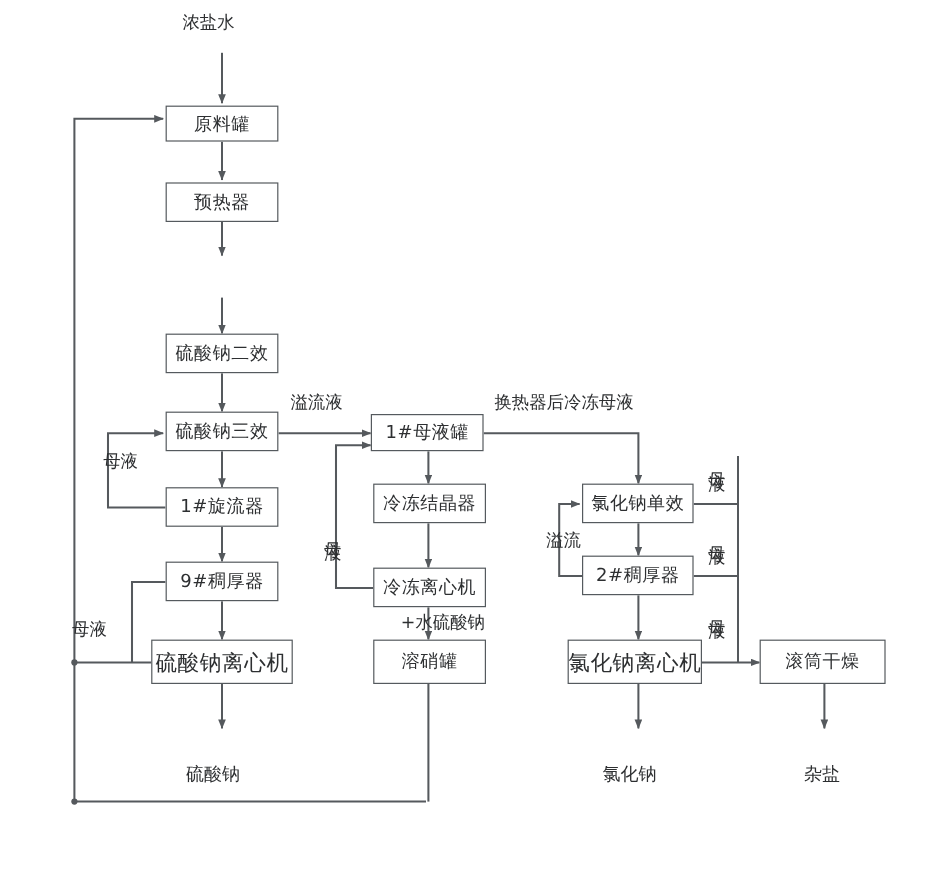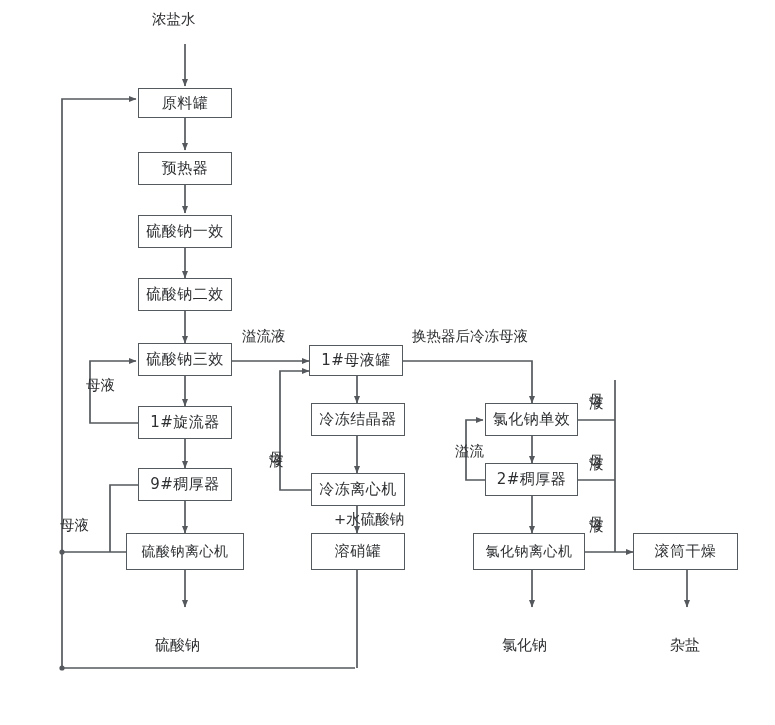--- a/index.html
+++ b/index.html
@@ -9,21 +9,21 @@
     overflow:hidden;position:relative;
   }
   #diagram{position:absolute;left:0;top:0;width:772px;height:725px;}
   .node{
     position:absolute;box-sizing:border-box;
     border:1.6px solid #555a5e;background:#ffffff;
     display:flex;align-items:center;justify-content:center;
     color:#2d2f31;font-size:15px;letter-spacing:0.5px;
     white-space:nowrap;
   }
-  .node.small{font-size:14px;}
+  .node.small{font-size:18px;}
   .flabel{
     position:absolute;color:#2d2f31;font-size:14.5px;
     white-space:nowrap;line-height:1.05;
   }
   .flabel.vert{
     writing-mode:vertical-rl;text-orientation:upright;
     white-space:normal;letter-spacing:1px;
   }
   .termlabel{
     position:absolute;color:#2d2f31;font-size:15px;white-space:nowrap;margin-top:24px;
@@ -94,21 +94,20 @@
       <path d="M585,552 L633,552" marker-end="url(#ah)"></path>
 
       <line x1="687" y1="570" x2="687" y2="607" marker-end="url(#ah)"></line>
     </g>
   </svg>
 
   <div class="flabel" style="left:152px;top:12px;">浓盐水</div>
 
   <div class="node" style="left:138px;top:88px;width:94px;height:30px;">原料罐</div>
   <div class="node" style="left:138px;top:152px;width:94px;height:33px;">预热器</div>
-  <div class="node" style="left:138px;top:215px;width:94px;height:33px;">硫酸钠一效</div>
   <div class="node" style="left:138px;top:278px;width:94px;height:33px;">硫酸钠二效</div>
   <div class="node" style="left:138px;top:343px;width:94px;height:33px;">硫酸钠三效</div>
   <div class="node" style="left:138px;top:406px;width:94px;height:33px;">1#旋流器</div>
   <div class="node" style="left:138px;top:468px;width:94px;height:33px;">9#稠厚器</div>
   <div class="node small" style="left:126px;top:533px;width:118px;height:37px;">硫酸钠离心机</div>
 
   <div class="node" style="left:309px;top:345px;width:94px;height:31px;">1#母液罐</div>
   <div class="node" style="left:311px;top:403px;width:94px;height:33px;">冷冻结晶器</div>
   <div class="node" style="left:311px;top:473px;width:94px;height:33px;">冷冻离心机</div>
   <div class="node" style="left:311px;top:533px;width:94px;height:37px;">溶硝罐</div>

